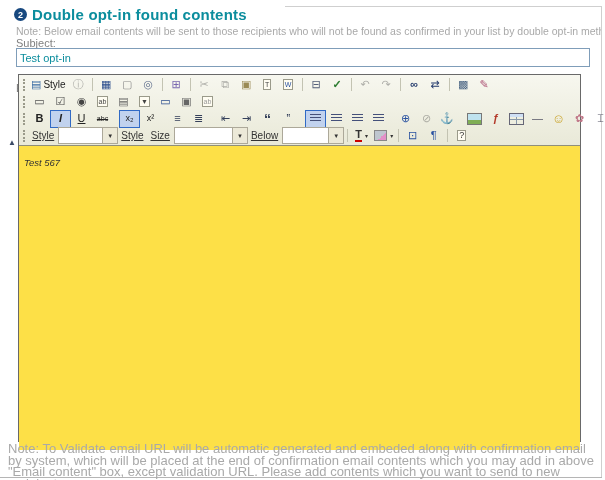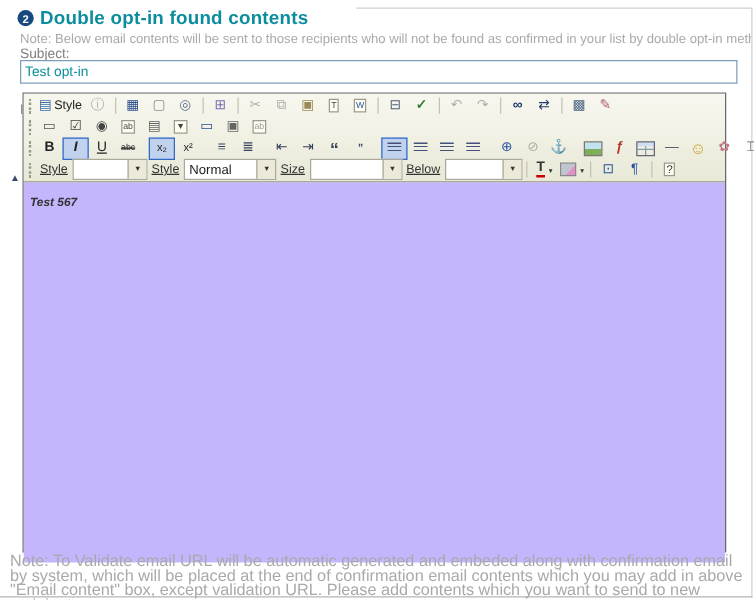--- a/index.html
+++ b/index.html
@@ -35,21 +35,21 @@
   .tblico{width:13px;height:10px;border:1px solid #667;
           background-image:linear-gradient(#cfe0f5,#cfe0f5),linear-gradient(#8899aa,#8899aa),linear-gradient(#8899aa,#8899aa);
           background-repeat:no-repeat;background-size:13px 3px,13px 1px,1px 10px;background-position:0 0,0 5px,6px 0;}
   .swico{width:11px;height:9px;border:1px solid #888;background:linear-gradient(135deg,#bfc6cf 0 60%,#e390c8 60%);}
   .tletter{font-size:11px;font-weight:bold;color:#333;border-bottom:2px solid #cc0000;line-height:11px;}
   .combo-label{font-size:10px;color:#333;margin:0 4px 0 3px;text-decoration:underline;}
   .combo{height:15px;border:1px solid #aca899;background:#fff;display:flex;align-items:center;cursor:pointer;}
   .cval{flex:1;font-size:10.5px;color:#222;padding:0 3px;white-space:nowrap;overflow:hidden;}
   .cbtn{width:14px;height:100%;background:#ece9d8;border-left:1px solid #aca899;font-size:6px;color:#333;
         display:flex;align-items:center;justify-content:center;}
-  .canvas{height:292px;background:#c4b5fd;padding:6px 5px;cursor:text;font-weight:bold;}
+  .canvas{height:292px;background:#fde047;padding:6px 5px;cursor:text;}
   .etext{font-size:9.5px;font-style:italic;color:#333;}
   .collapse{position:absolute;left:8px;top:138px;font-size:8px;color:#3a4a66;cursor:pointer;}
   .botnote{position:absolute;left:8px;top:443px;width:592px;font-size:13px;line-height:11.5px;color:#a9a9a9;}
 </style>
 </head>
 <body>
 
 <div class="line" style="left:285px;top:6px;width:316px;height:1px;"></div>
 <div class="line" style="left:601px;top:6px;width:1px;height:472px;"></div>
 <div class="line" style="left:0;top:477px;width:602px;height:1px;background:#b5b5b5;"></div>
@@ -254,24 +254,20 @@
         </div>
       </div>
     <div class="trow">
         <div class="grip"></div>
         <span class="combo-label">Style</span>
         <div class="combo" style="width: 58px;">
           <span class="cval"></span>
           <span class="cbtn">▼</span>
         </div>
         <span class="combo-label">Style</span>
-        <div class="combo" style="width: 72px;">
-          <span class="cval">Normal</span>
-          <span class="cbtn">▼</span>
-        </div>
         <span class="combo-label">Size</span>
         <div class="combo" style="width: 72px;">
           <span class="cval"></span>
           <span class="cbtn">▼</span>
         </div>
         <span class="combo-label">Below</span>
         <div class="combo" style="width: 60px;">
           <span class="cval"></span>
           <span class="cbtn">▼</span>
         </div>

